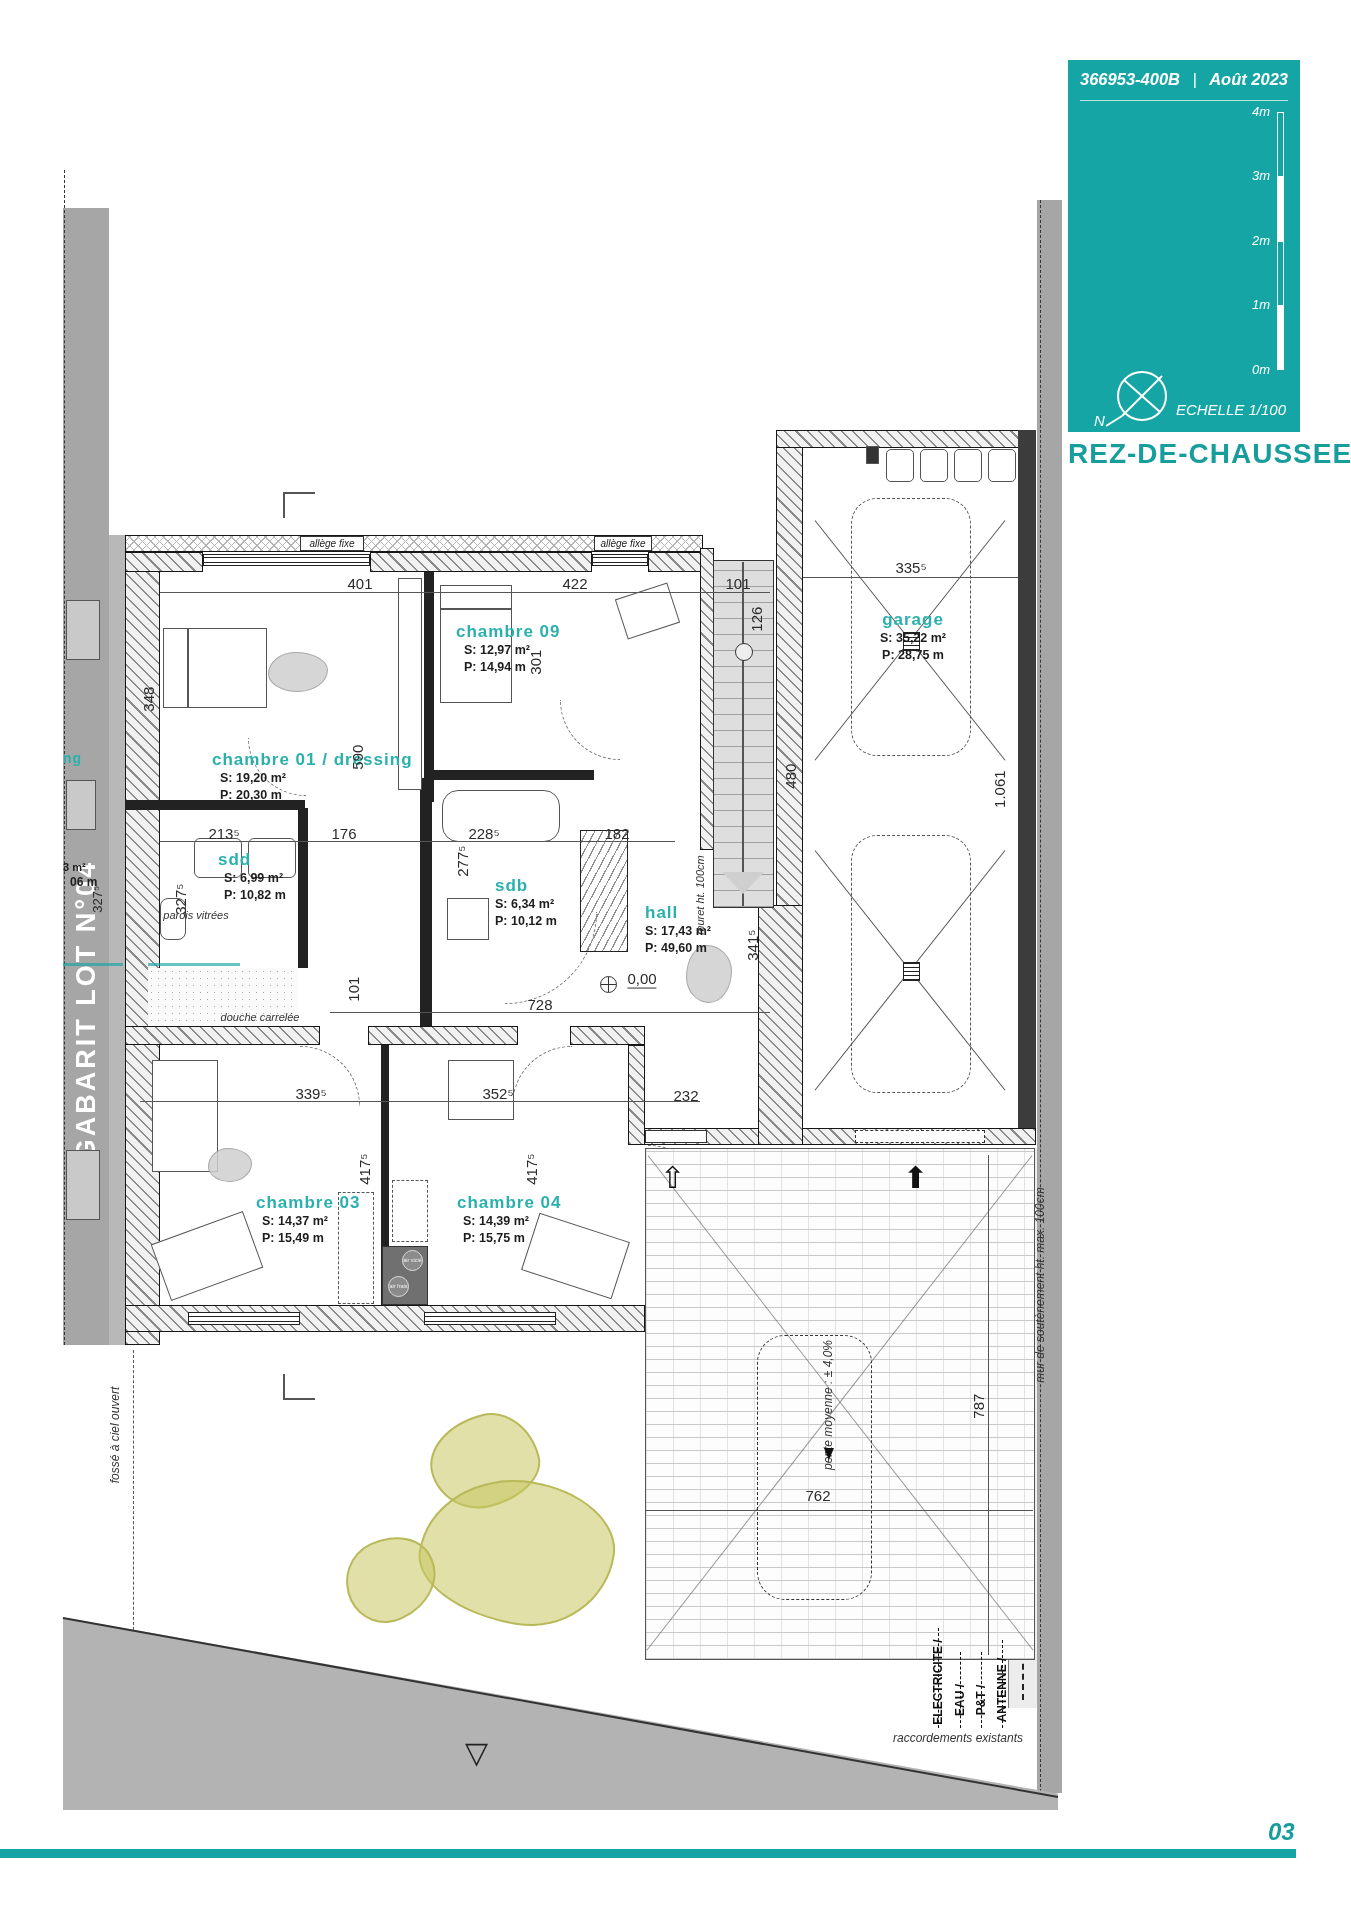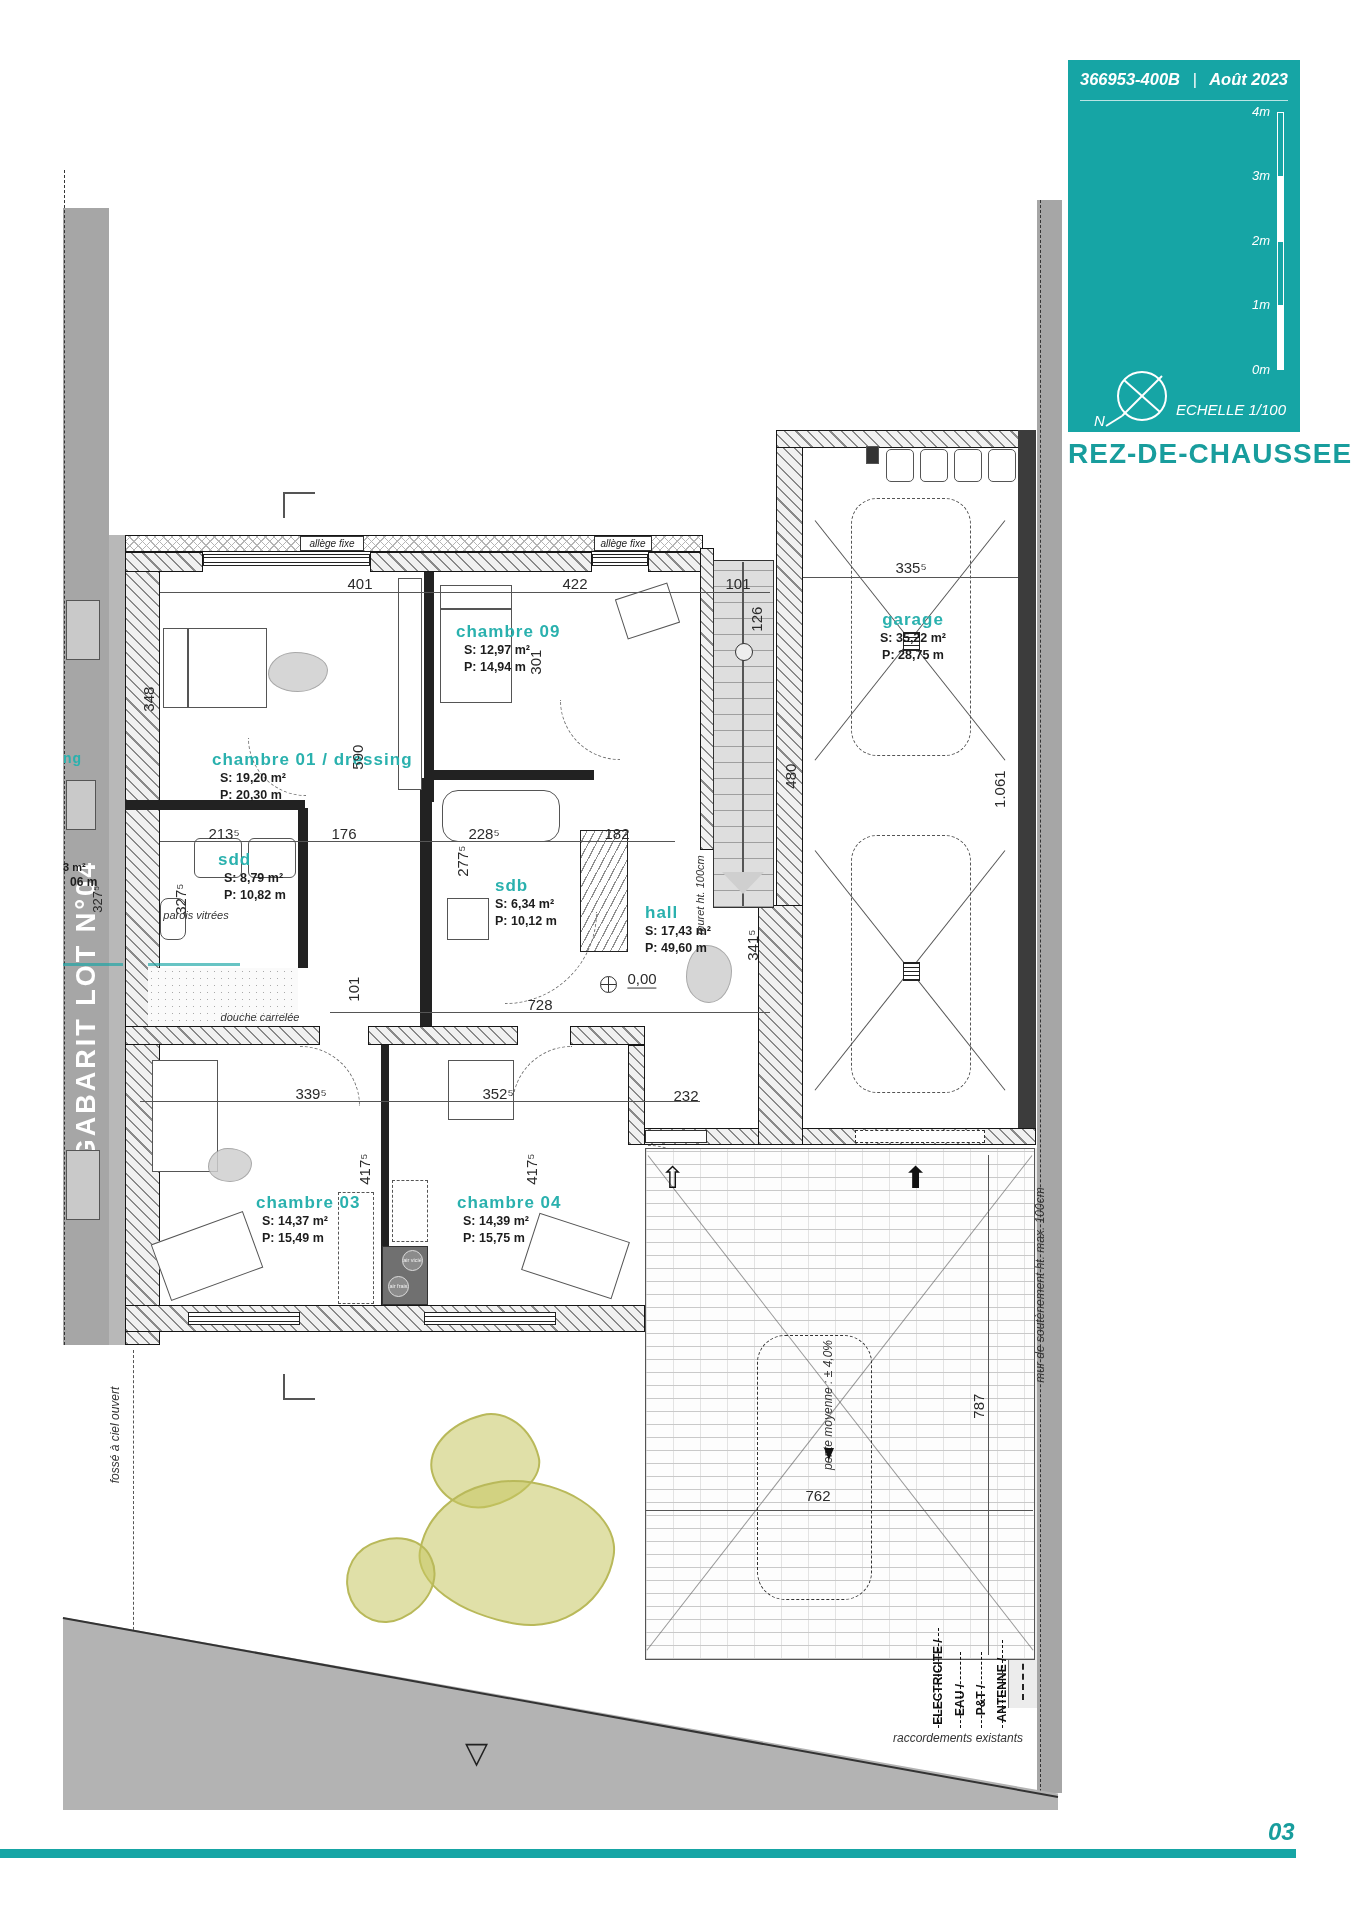--- a/index.html
+++ b/index.html
@@ -239,21 +239,21 @@
     <div class="sp" style="padding-left:8px">S: 19,20 m²</div>
     <div class="sp" style="padding-left:8px">P: 20,30 m</div>
   </div>
   <div class="abs" style="left:456px;top:622px">
     <div class="rname">chambre 09</div>
     <div class="sp" style="padding-left:8px">S: 12,97 m²</div>
     <div class="sp" style="padding-left:8px">P: 14,94 m</div>
   </div>
   <div class="abs" style="left:218px;top:850px">
     <div class="rname">sdd</div>
-    <div class="sp" style="padding-left:6px">S: 8,79 m²</div>
+    <div class="sp" style="padding-left:6px">S: 6,99 m²</div>
     <div class="sp" style="padding-left:6px">P: 10,82 m</div>
   </div>
   <div class="abs" style="left:495px;top:876px">
     <div class="rname">sdb</div>
     <div class="sp">S: 6,34 m²</div>
     <div class="sp">P: 10,12 m</div>
   </div>
   <div class="abs" style="left:645px;top:903px">
     <div class="rname">hall</div>
     <div class="sp">S: 17,43 m²</div>

